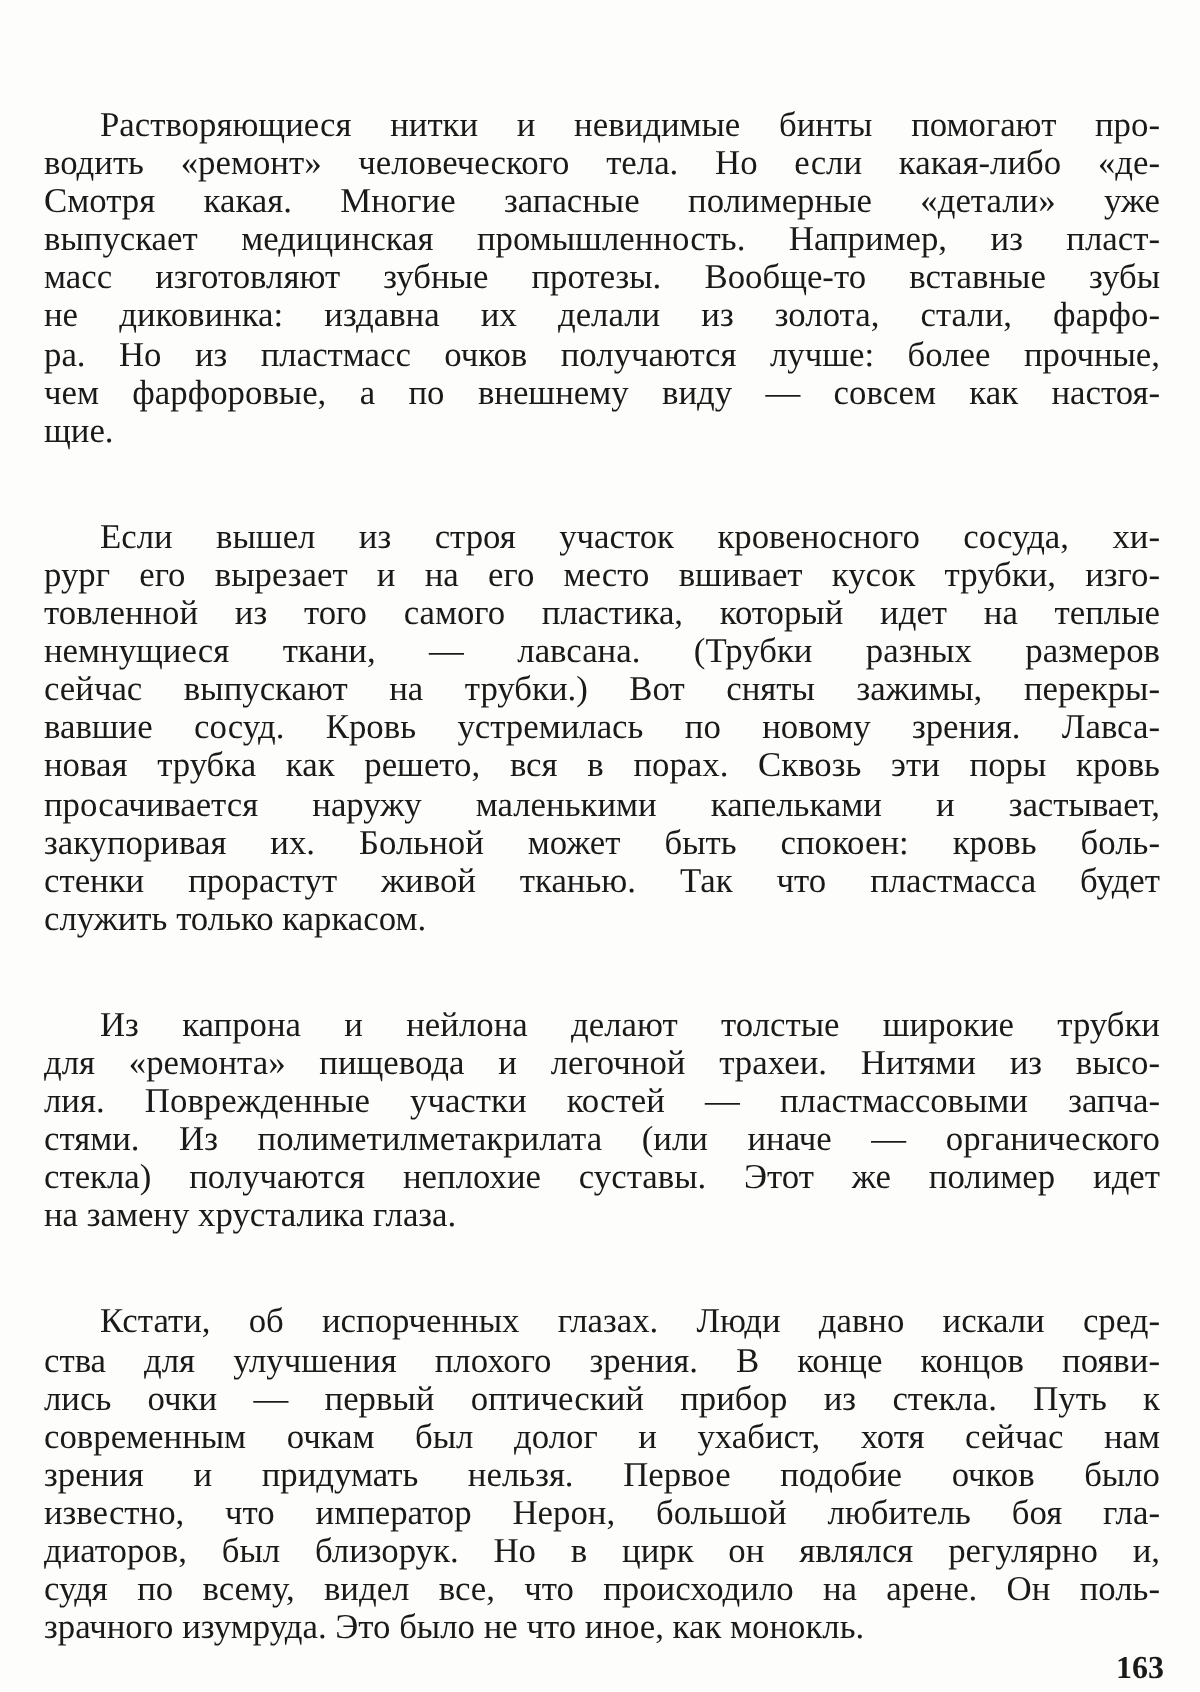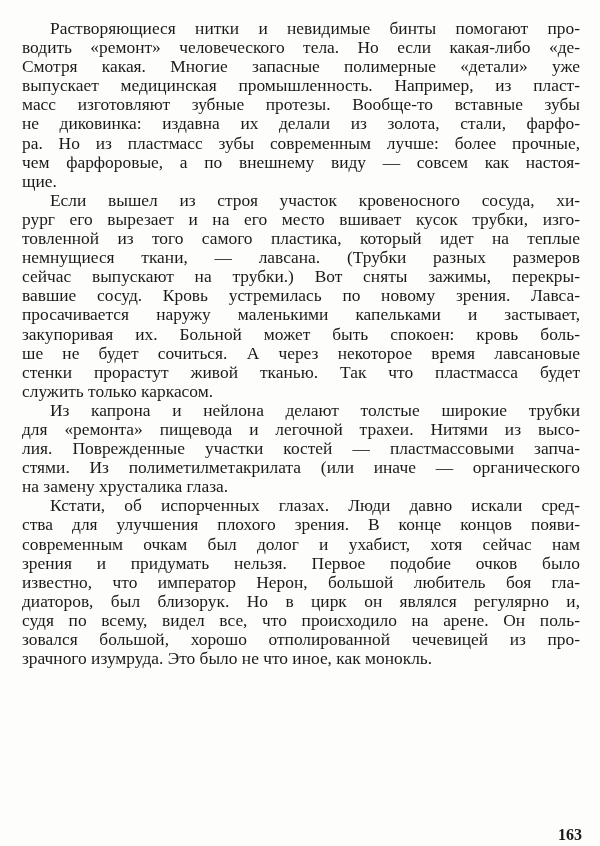--- a/index.html
+++ b/index.html
@@ -11,74 +11,75 @@
     .text {
       position: absolute; left: 22px; top: 19px; width: 558px;
       font-family: "Liberation Serif", "DejaVu Serif", serif;
       font-size: 17.4px; color: #1a1a1a;
     }
     .line {
       display: block; height: 19.1px; line-height: 19.1px;
       text-align: justify; text-align-last: justify;
       white-space: nowrap; overflow: visible;
     }
-    .line.indent { text-indent: 28px; }
+    .line.indent { text-indent: 28px; margin-top: 34px; }
     .line.last { text-align-last: left; }
     .page-number {
       position: absolute; left: 550px; top: 826px; width: 32px;
       font-family: "Liberation Serif", "DejaVu Serif", serif;
       font-size: 16px; font-weight: bold; color: #1a1a1a; text-align: right;
     }
   </style>
 </head>
 <body>
 
 <div class="page">
   <div class="text">
 
     <div>
       <span class="line indent">Растворяющиеся нитки и невидимые бинты помогают про-</span>
       <span class="line">водить «ремонт» человеческого тела. Но если какая-либо «де-</span>
       <span class="line">Смотря какая. Многие запасные полимерные «детали» уже</span>
       <span class="line">выпускает медицинская промышленность. Например, из пласт-</span>
       <span class="line">масс изготовляют зубные протезы. Вообще-то вставные зубы</span>
       <span class="line">не диковинка: издавна их делали из золота, стали, фарфо-</span>
-      <span class="line">ра. Но из пластмасс зубы современным лучше: более прочные,</span>
+      <span class="line">ра. Но из пластмасс очков получаются лучше: более прочные,</span>
       <span class="line">чем фарфоровые, а по внешнему виду — совсем как настоя-</span>
       <span class="line last">щие.</span>
     </div>
 
     <div>
       <span class="line indent">Если вышел из строя участок кровеносного сосуда, хи-</span>
       <span class="line">рург его вырезает и на его место вшивает кусок трубки, изго-</span>
       <span class="line">товленной из того самого пластика, который идет на теплые</span>
       <span class="line">немнущиеся ткани, — лавсана. (Трубки разных размеров</span>
       <span class="line">сейчас выпускают на трубки.) Вот сняты зажимы, перекры-</span>
       <span class="line">вавшие сосуд. Кровь устремилась по новому зрения. Лавса-</span>
+      <span class="line">новая трубка как решето, вся в порах. Сквозь эти поры кровь</span>
       <span class="line">просачивается наружу маленькими капельками и застывает,</span>
       <span class="line">закупоривая их. Больной может быть спокоен: кровь боль-</span>
-      <span class="line">ше не будет сочиться. А через некоторое время лавсановые</span>
       <span class="line">стенки прорастут живой тканью. Так что пластмасса будет</span>
       <span class="line last">служить только каркасом.</span>
     </div>
 
     <div>
       <span class="line indent">Из капрона и нейлона делают толстые широкие трубки</span>
       <span class="line">для «ремонта» пищевода и легочной трахеи. Нитями из высо-</span>
       <span class="line">лия. Поврежденные участки костей — пластмассовыми запча-</span>
       <span class="line">стями. Из полиметилметакрилата (или иначе — органического</span>
+      <span class="line">стекла) получаются неплохие суставы. Этот же полимер идет</span>
       <span class="line last">на замену хрусталика глаза.</span>
     </div>
 
     <div>
       <span class="line indent">Кстати, об испорченных глазах. Люди давно искали сред-</span>
       <span class="line">ства для улучшения плохого зрения. В конце концов появи-</span>
+      <span class="line">лись очки — первый оптический прибор из стекла. Путь к</span>
       <span class="line">современным очкам был долог и ухабист, хотя сейчас нам</span>
       <span class="line">зрения и придумать нельзя. Первое подобие очков было</span>
       <span class="line">известно, что император Нерон, большой любитель боя гла-</span>
       <span class="line">диаторов, был близорук. Но в цирк он являлся регулярно и,</span>
       <span class="line">судя по всему, видел все, что происходило на арене. Он поль-</span>
-      <span class="line">зовался большой, хорошо отполированной чечевицей из про-</span>
       <span class="line last">зрачного изумруда. Это было не что иное, как монокль.</span>
     </div>
   </div>
   <div class="page-number">163</div>
 </div>
 
 </body></html>

